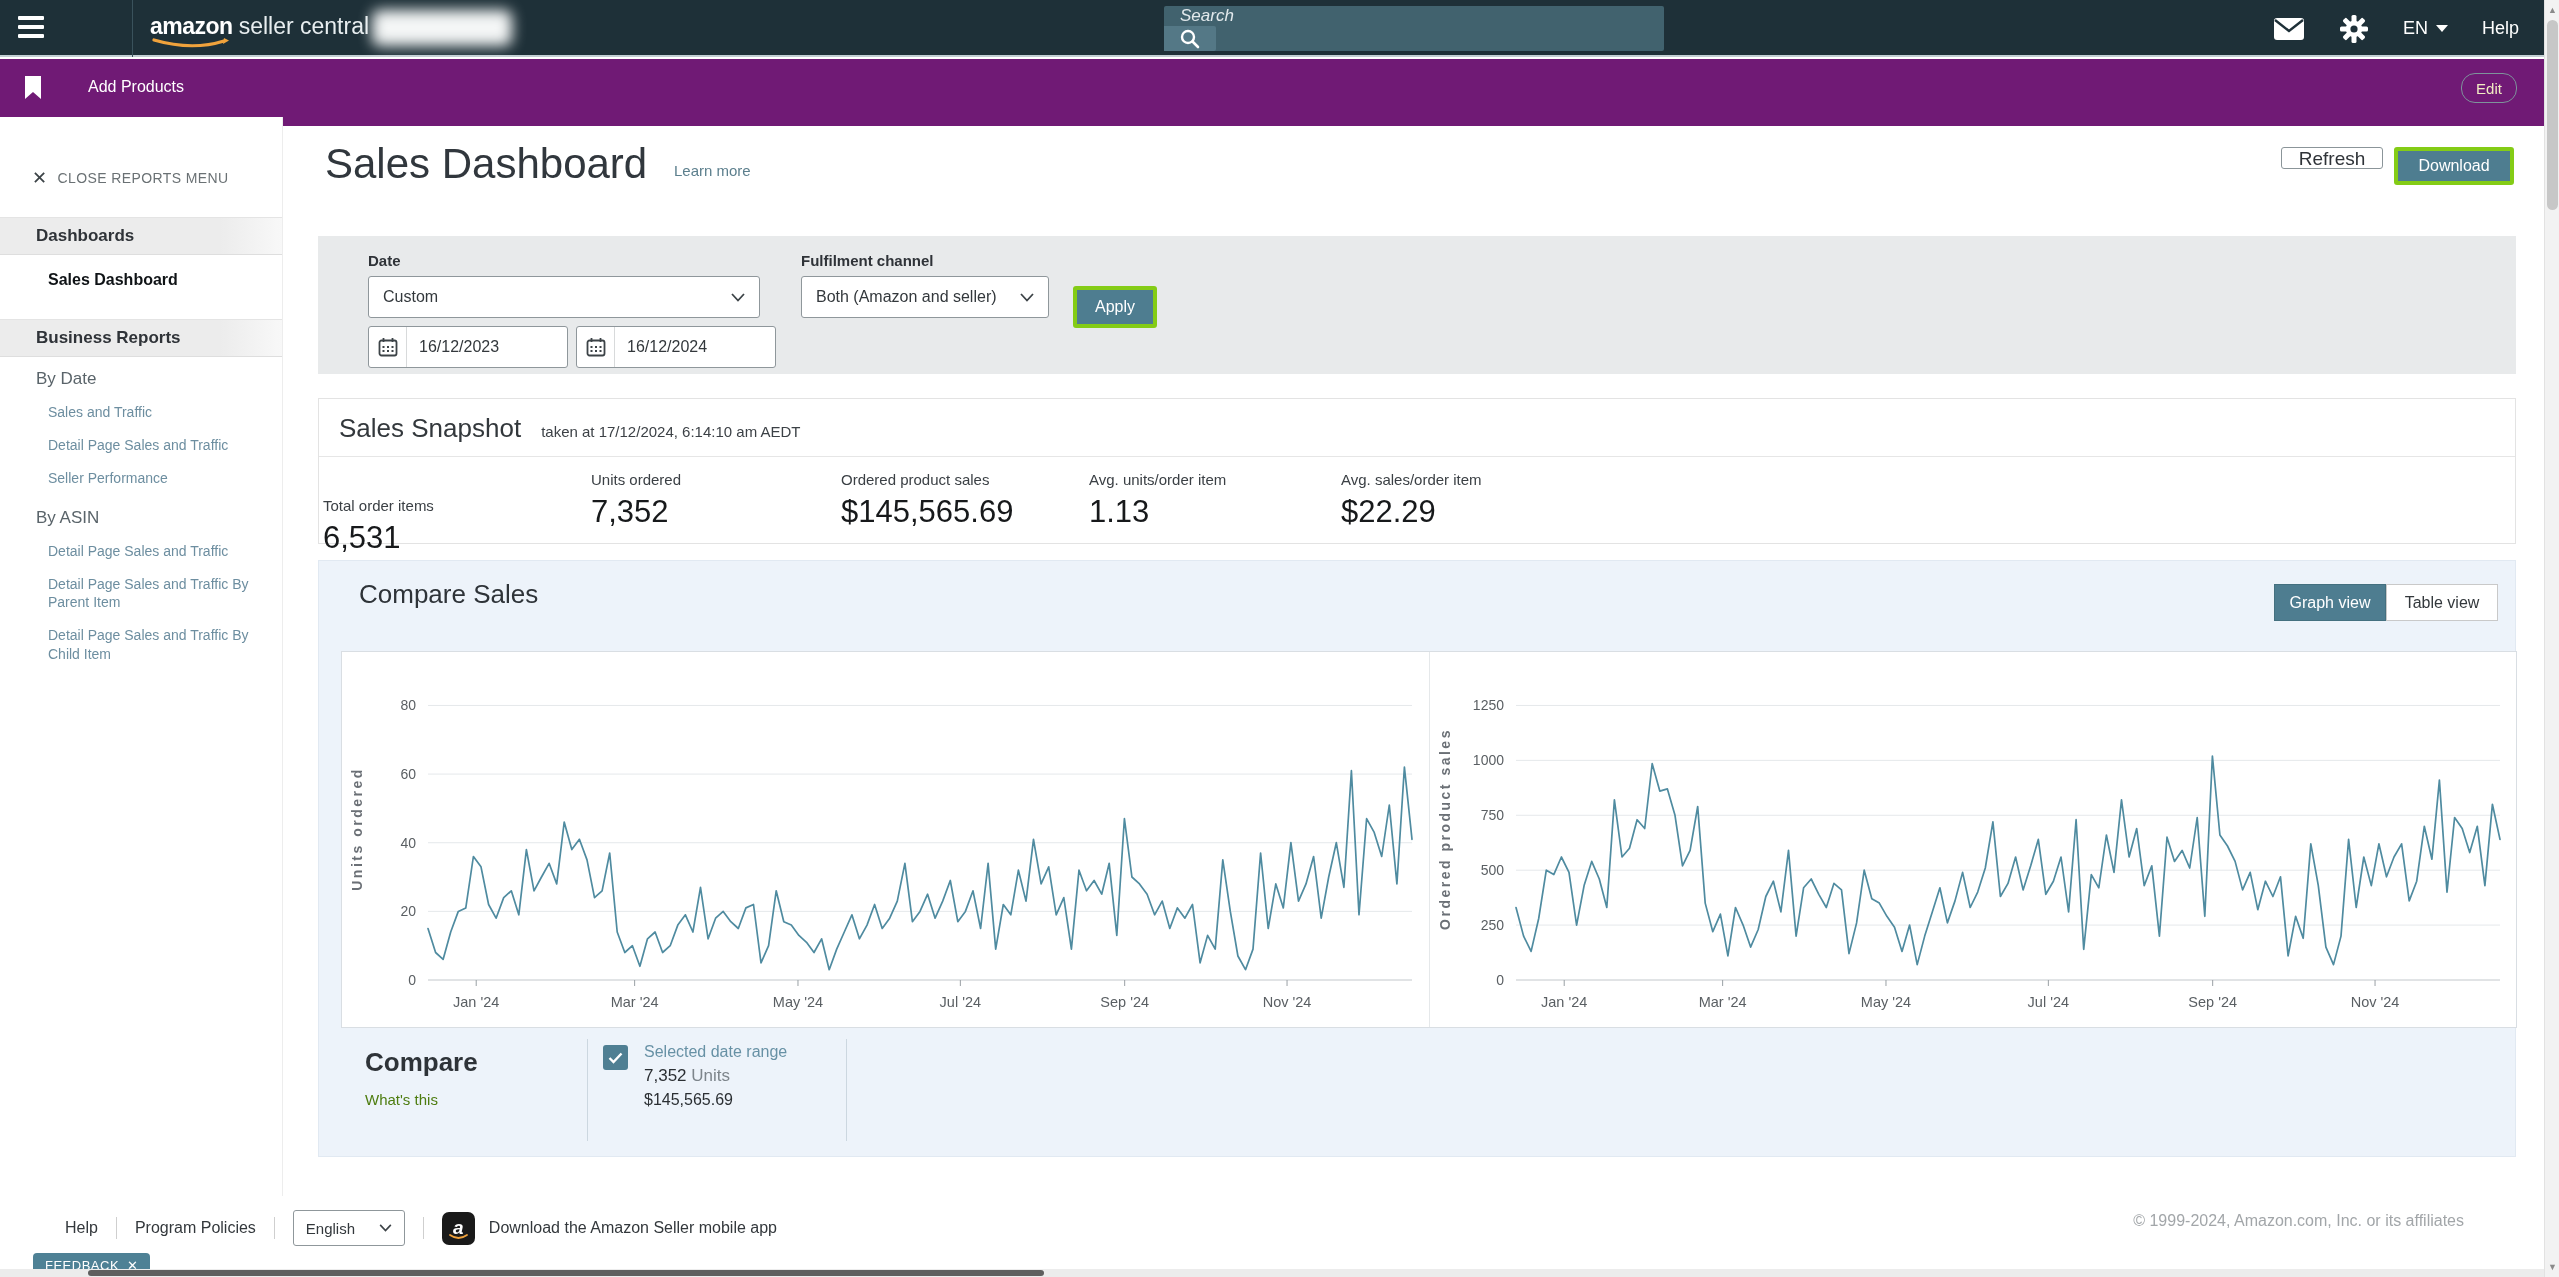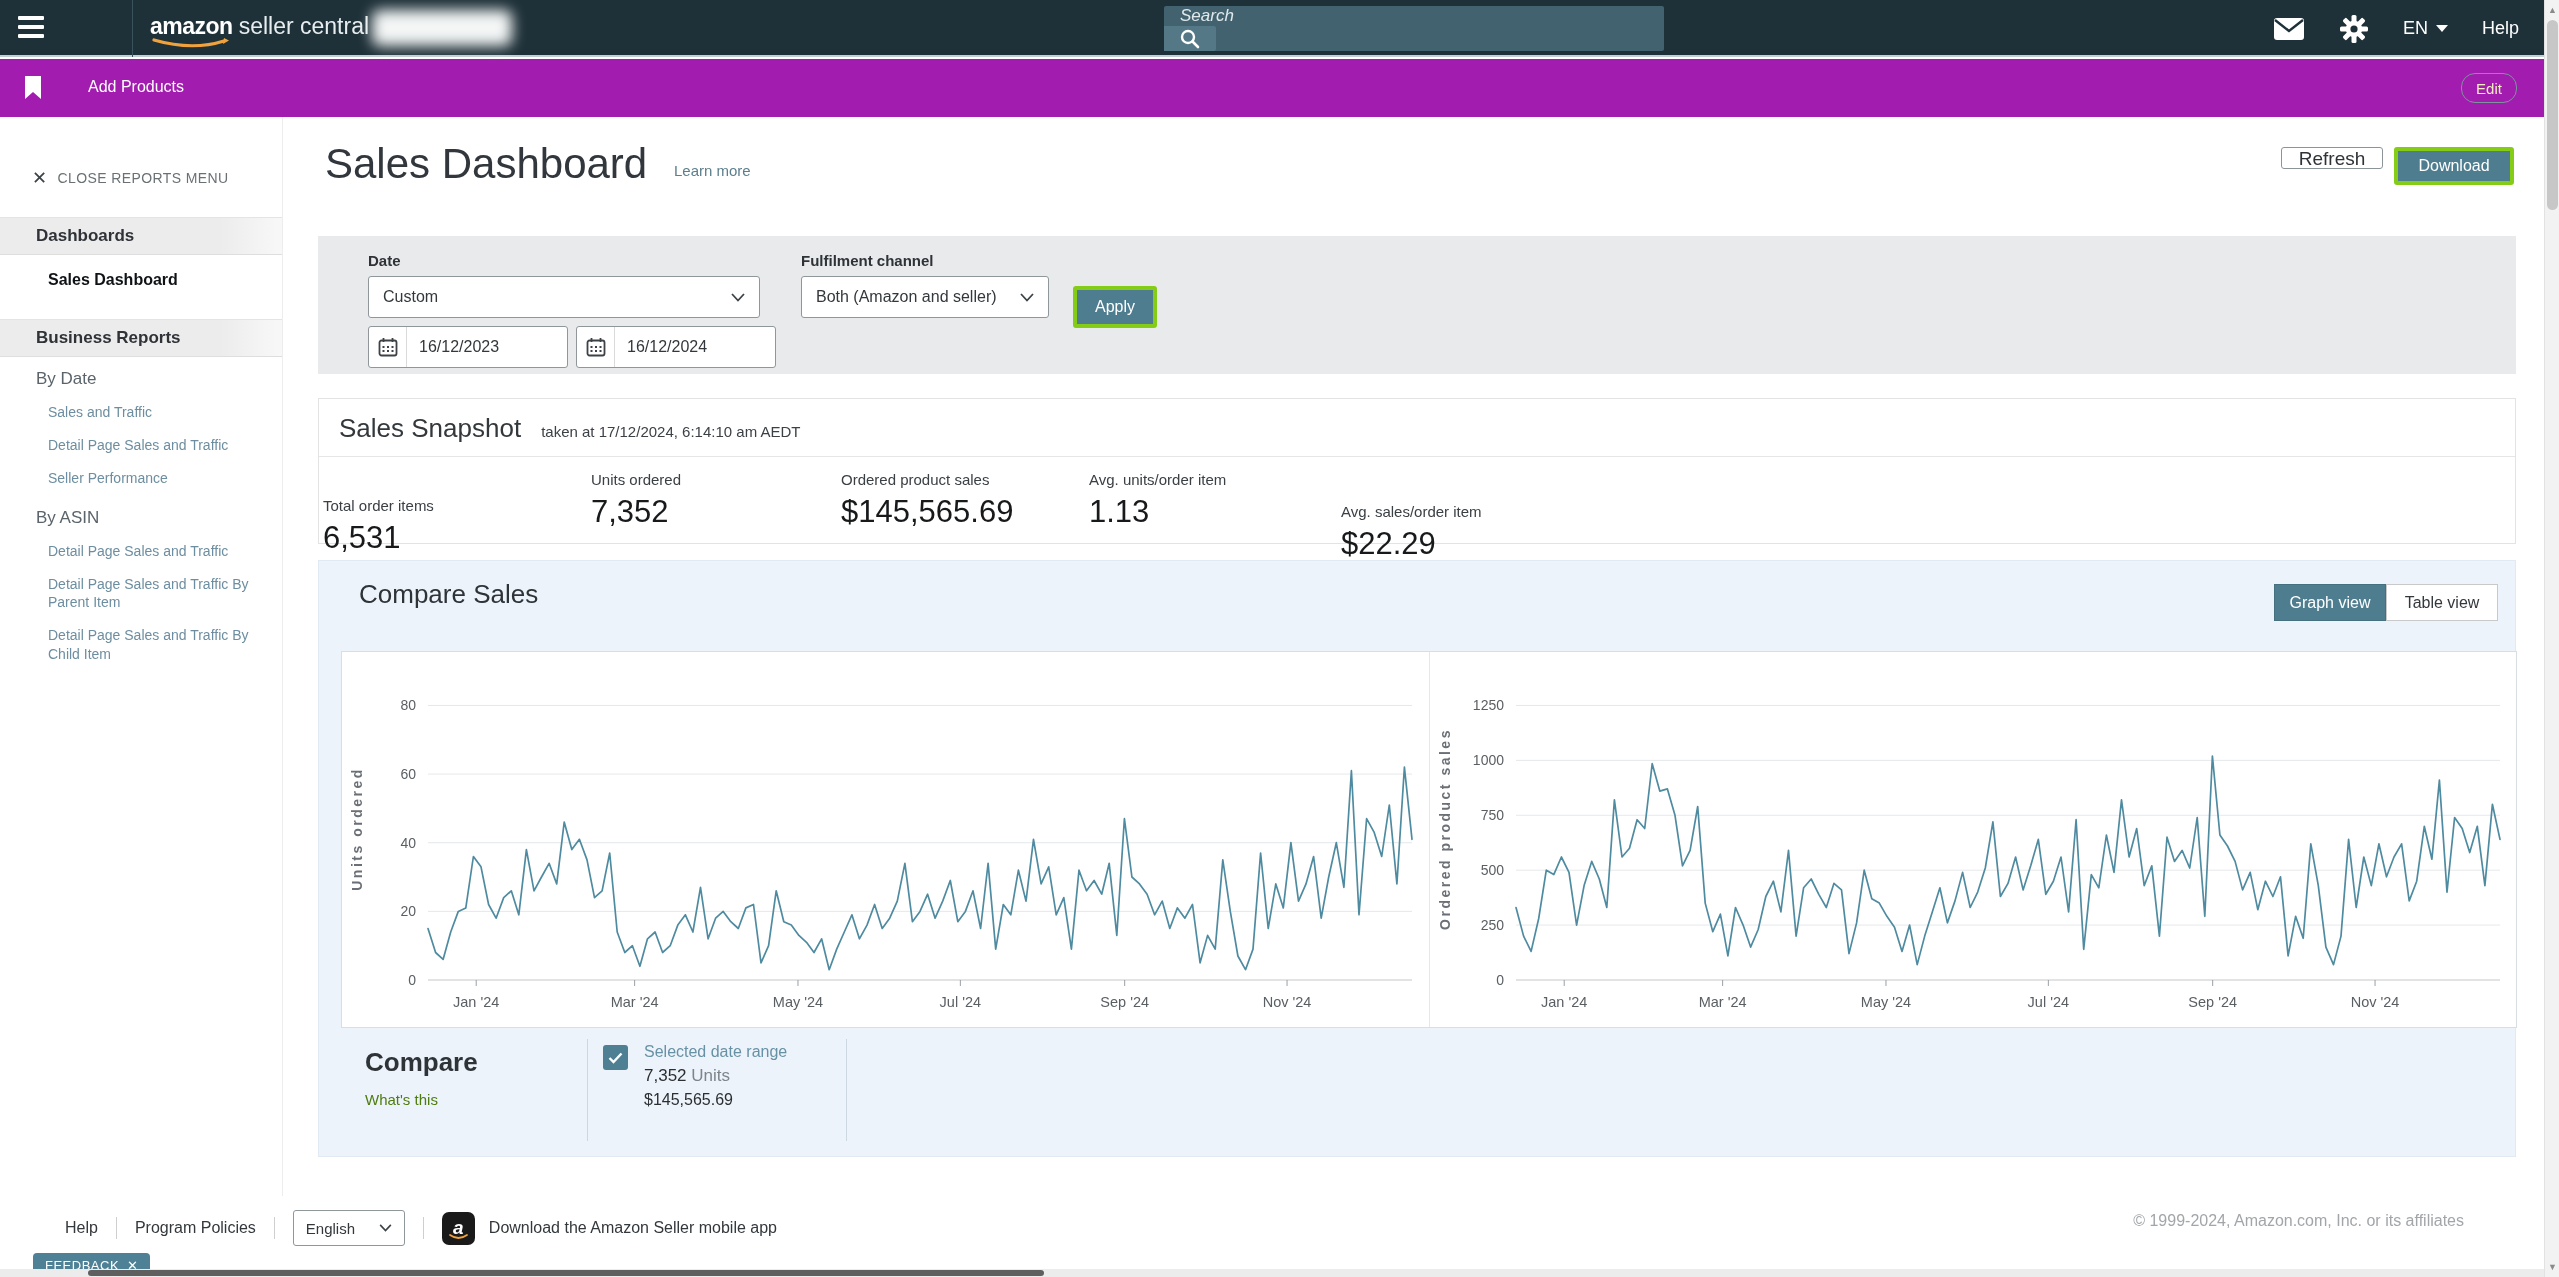--- a/index.html
+++ b/index.html
@@ -19,21 +19,21 @@
   .redacted { position:absolute; left:372px; top:10px; width:140px; height:36px; background:#f4f6f6; border-radius:8px; filter:blur(7px); }
   .searchwrap { position:absolute; left:1164px; top:6px; width:500px; height:45px; background:#41626e; border-radius:2px; display:flex;flex-direction:column; }
   .searchinput { flex:1; background:transparent; border:none; outline:none; color:#e9eef0; font-style:italic; font-size:17px; padding:0 16px; }
   .searchinput::placeholder { color:#e2e9ec; opacity:1; }
   .searchbtn { width:52px; height:45px; background:#547886; border:none; border-radius:0 2px 2px 0; display:flex; align-items:center; justify-content:center; cursor:pointer; }
   .topicons { position:absolute; right:40px; top:0; height:57px; display:flex; align-items:center; gap:34px; }
   .lang { color:#fff; font-size:18px; display:flex; align-items:center; gap:8px; cursor:pointer;justify-content:space-between; }
   .caret-down { width:0; height:0; border-left:6px solid transparent; border-right:6px solid transparent; border-top:7px solid #ffffff; }
   .helplink { color:#fff; font-size:18px; text-decoration:none; cursor:pointer; }
 
-  .navbar { position:absolute; left:0; top:59px; width:2559px; height:58px; background:#a21caf; }
+  .navbar { position:absolute; left:0; top:59px; width:2559px; height:67px; background:#701a75; }
   .bookmark { position:absolute; left:24px; top:17px; }
   .navlabel { position:absolute; left:88px; top:19px; color:#fff; font-size:16px; cursor:pointer; }
   .editbtn { position:absolute; left:2461px; top:14px; width:56px; height:30px; background:transparent; border:1px solid #7e939b; border-radius:14px; color:#f1ecc2; font-size:15px; cursor:pointer; }
 
   
   .sidebar { position:absolute; left:0; top:117px; width:283px; height:1093px; background:#fff; border-right:1px solid #ededed; }
   .closemenu { margin:50px 0 0 32px; color:#6a7174; font-size:14px; letter-spacing:0.4px; display:flex; align-items:center; gap:10px; cursor:pointer; }
   .closemenu .x { color:#3c4347; font-size:18px; font-weight:bold; }
   .sideband { margin-top:28px; background:linear-gradient(90deg,#ececec 0%,#ececec 78%,#f8f8f8 100%); border-top:1px solid #e4e4e4; border-bottom:1px solid #dedede; padding:8px 0 8px 36px; font-size:17px; font-weight:bold; color:#2f3338; }
   .sideband.second { margin-top:30px; }
@@ -258,21 +258,21 @@
       <div class="sval">7,352</div>
     </div>
     <div class="stat" style="left:522px;">
       <div class="slabel">Ordered product sales</div>
       <div class="sval">$145,565.69</div>
     </div>
     <div class="stat" style="left:770px;">
       <div class="slabel">Avg. units/order item</div>
       <div class="sval">1.13</div>
     </div>
-    <div class="stat" style="left:1022px;margin-top:32px;">
+    <div class="stat" style="left:1022px;">
       <div class="slabel">Avg. sales/order item</div>
       <div class="sval">$22.29</div>
     </div>
   </div>
 
   <div class="comparecard">
     <div class="comparetitle">Compare Sales</div>
     <div class="viewtoggle">
       <button class="viewbtn active">Graph view</button>
       <button class="viewbtn">Table view</button>

